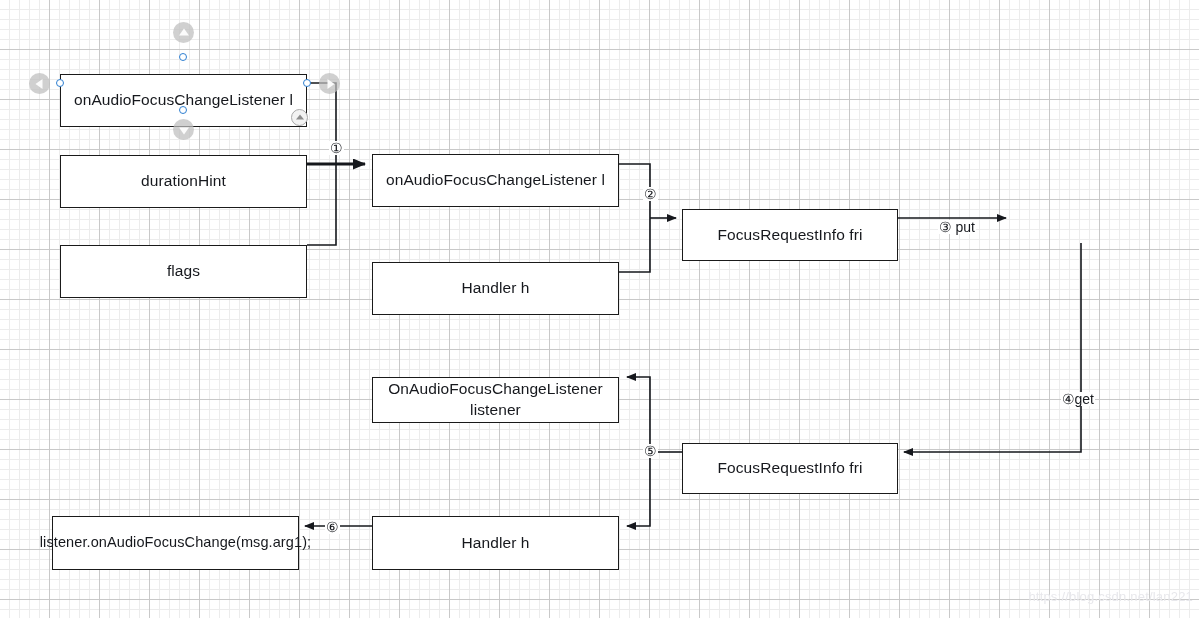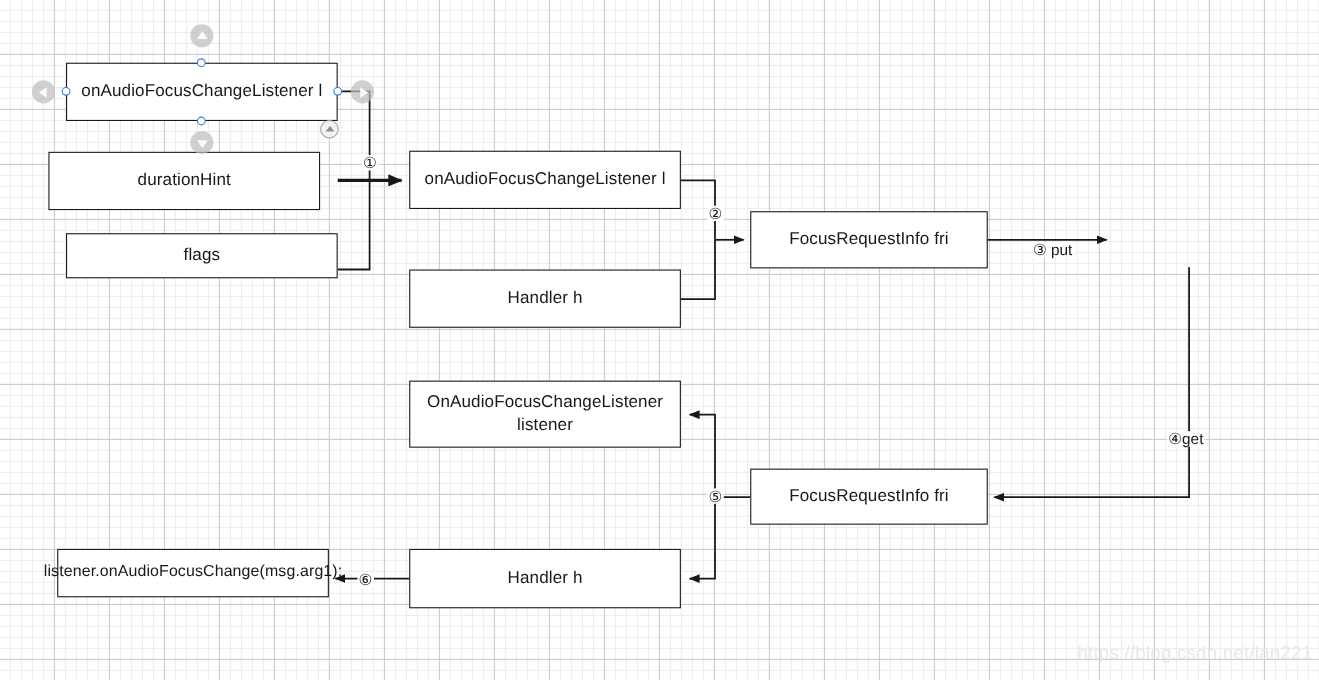--- a/index.html
+++ b/index.html
@@ -28,20 +28,21 @@
     box-sizing:border-box;
     background:#ffffff;
     border:1.6px solid #1a1a1a;
     display:flex;align-items:center;justify-content:center;
     text-align:center;
     color:#16181d;
     font-size:15.5px;
     line-height:1.35;
     padding:2px 0;
     letter-spacing:.1px;
+    margin-top:17px;
   }
   .node.small{font-size:14.5px;}
 
   
   .sel-handle{
     position:absolute;
     width:8px;height:8px;
     box-sizing:border-box;
     border:1.6px solid #2f7fd1;
     background:#ffffff;
@@ -89,21 +90,21 @@
     color:#16181d;
     background:#ffffff;
     padding:0 1px;
     white-space:nowrap;
     z-index:4;
     line-height:1;
   }
   .watermark{
     position:absolute;
     right:6px;bottom:14px;
-    font-size:17px;
+    font-size:13px;
     color:#e8e8ec;
     letter-spacing:.2px;
     white-space:nowrap;
     z-index:3;
   }
 </style>
 </head>
 <body>
 
 <div id="canvas">
@@ -150,54 +151,54 @@
   <div class="sel-handle" style="left:179px;top:53px;"></div>
   <div class="sel-handle" style="left:303px;top:79px;"></div>
   <div class="sel-handle" style="left:179px;top:106px;"></div>
   <div class="sel-handle" style="left:56px;top:79px;"></div>
   <div class="arrow-btn up" style="left:173px;top:22px;"></div>
   <div class="arrow-btn down" style="left:173px;top:119px;"></div>
   <div class="arrow-btn left" style="left:29px;top:73px;"></div>
   <div class="arrow-btn right" style="left:319px;top:73px;"></div>
   <div class="round-btn" style="left:291px;top:109px;"></div>
 
-  <div class="node" style="left:44px;top:138px;width:247px;height:53px;">
+  <div class="node" style="left:60px;top:138px;width:247px;height:53px;">
     <span>durationHint</span>
   </div>
 
-  <div class="node" style="left:60px;top:212px;width:247px;height:41px;align-items:center;">
+  <div class="node" style="left:60px;top:228px;width:247px;height:53px;align-items:center;">
     <span>flags</span>
   </div>
 
   <div class="node" style="left:372px;top:137px;width:247px;height:53px;">
     <span>onAudioFocusChangeListener l</span>
   </div>
 
   <div class="node" style="left:372px;top:245px;width:247px;height:53px;">
     <span>Handler h</span>
   </div>
 
   <div class="node" style="left:682px;top:192px;width:216px;height:52px;">
     <span>FocusRequestInfo fri</span>
   </div>
 
 
-  <div class="node" style="left:372px;top:346px;width:247px;height:61px;">
+  <div class="node" style="left:372px;top:360px;width:247px;height:46px;">
     <span>OnAudioFocusChangeListener listener</span>
   </div>
 
   <div class="node" style="left:682px;top:426px;width:216px;height:51px;">
     <span>FocusRequestInfo fri</span>
   </div>
 
   <div class="node" style="left:372px;top:499px;width:247px;height:54px;">
     <span>Handler h</span>
   </div>
 
-  <div class="node small" style="left:52px;top:499px;width:247px;height:44px;">
+  <div class="node small" style="left:52px;top:499px;width:247px;height:54px;">
     <span>listener.onAudioFocusChange(msg.arg1);</span>
   </div>
 
   <div class="edge-label" style="left:329px;top:141px;">①</div>
   <div class="edge-label" style="left:643px;top:187px;">②</div>
   <div class="edge-label" style="left:938px;top:220px;">③ put</div>
   <div class="edge-label" style="left:1061px;top:392px;">④get</div>
   <div class="edge-label" style="left:643px;top:444px;">⑤</div>
   <div class="edge-label" style="left:325px;top:520px;">⑥</div>
 

